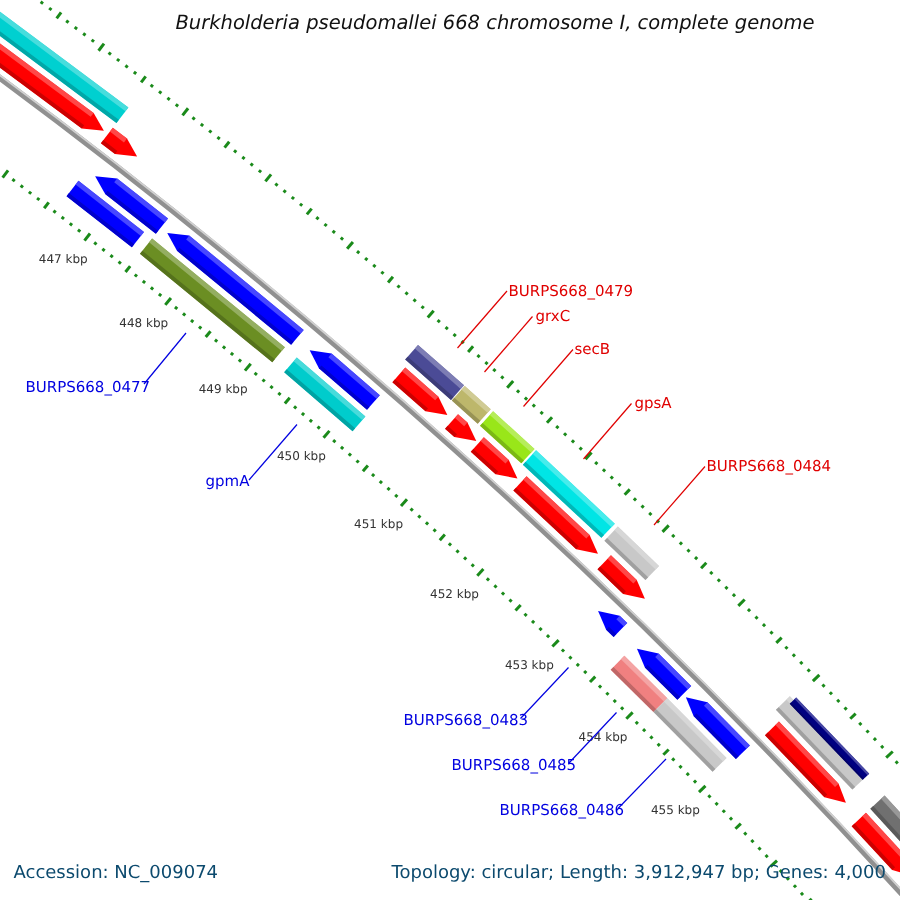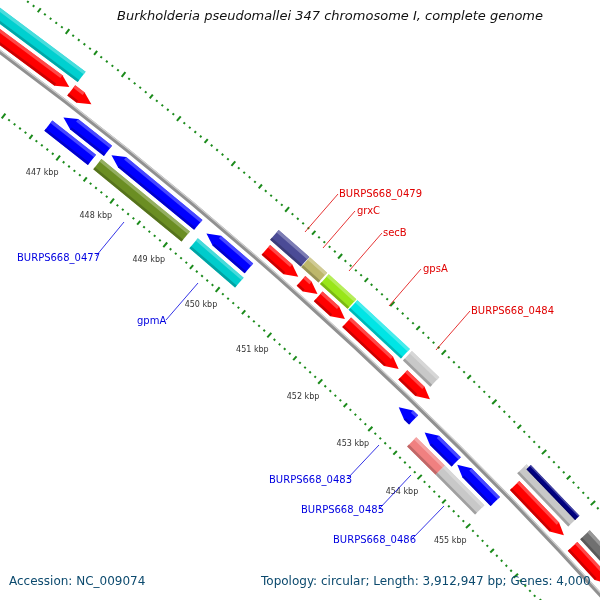--- a/index.html
+++ b/index.html
@@ -647,15 +647,15 @@
 
     <line x1="379" y1="445" x2="347" y2="479" stroke="#0000e0" stroke-width="0.8"></line>
     <text class="gene-label" x="269" y="483" fill="#0000e0">BURPS668_0483</text>
     <line x1="411" y1="475" x2="379" y2="509" stroke="#0000e0" stroke-width="0.8"></line>
     <text class="gene-label" x="301" y="513" fill="#0000e0">BURPS668_0485</text>
     <line x1="444" y1="506" x2="412" y2="539" stroke="#0000e0" stroke-width="0.8"></line>
     <text class="gene-label" x="333" y="543" fill="#0000e0">BURPS668_0486</text>
   </g>
 </svg>
 
-<div class="title">Burkholderia pseudomallei 347 chromosome I, complete genome</div>
+<div class="title">Burkholderia pseudomallei 668 chromosome I, complete genome</div>
 <div class="footer left">Accession: NC_009074</div>
 <div class="footer right">Topology: circular; Length: 3,912,947 bp; Genes: 4,000</div>
 
 </body></html>

